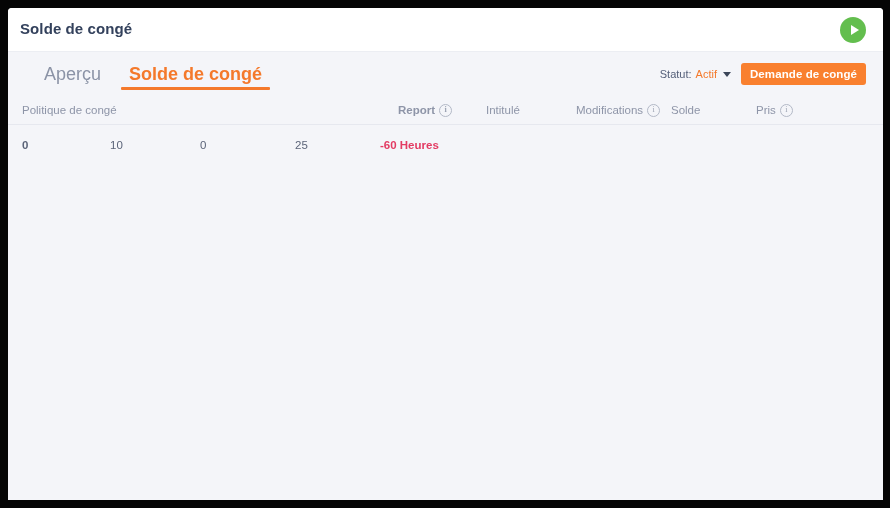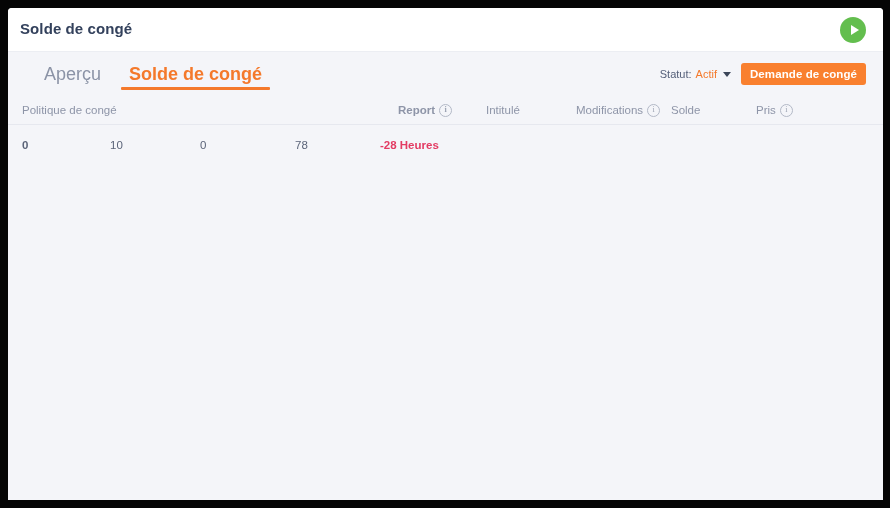--- a/index.html
+++ b/index.html
@@ -306,23 +306,23 @@
         <div class="cell c-solde">
           <span>Pris</span>
           <span class="info-icon"></span>
         </div>
       </div>
 
       <div class="trow tbody-row">
         <div class="cell c-report">0</div>
         <div class="cell c-intitule">10</div>
         <div class="cell c-modifications">0</div>
-        <div class="cell c-pris">78</div>
+        <div class="cell c-pris">25</div>
         <div class="cell c-solde">
-          <span class="solde-negative">-28 Heures</span>
+          <span class="solde-negative">-60 Heures</span>
         </div>
       </div>
 
       <div class="table-filler"></div>
     </div>
 
   </div>
 </div>
 
 </body></html>

